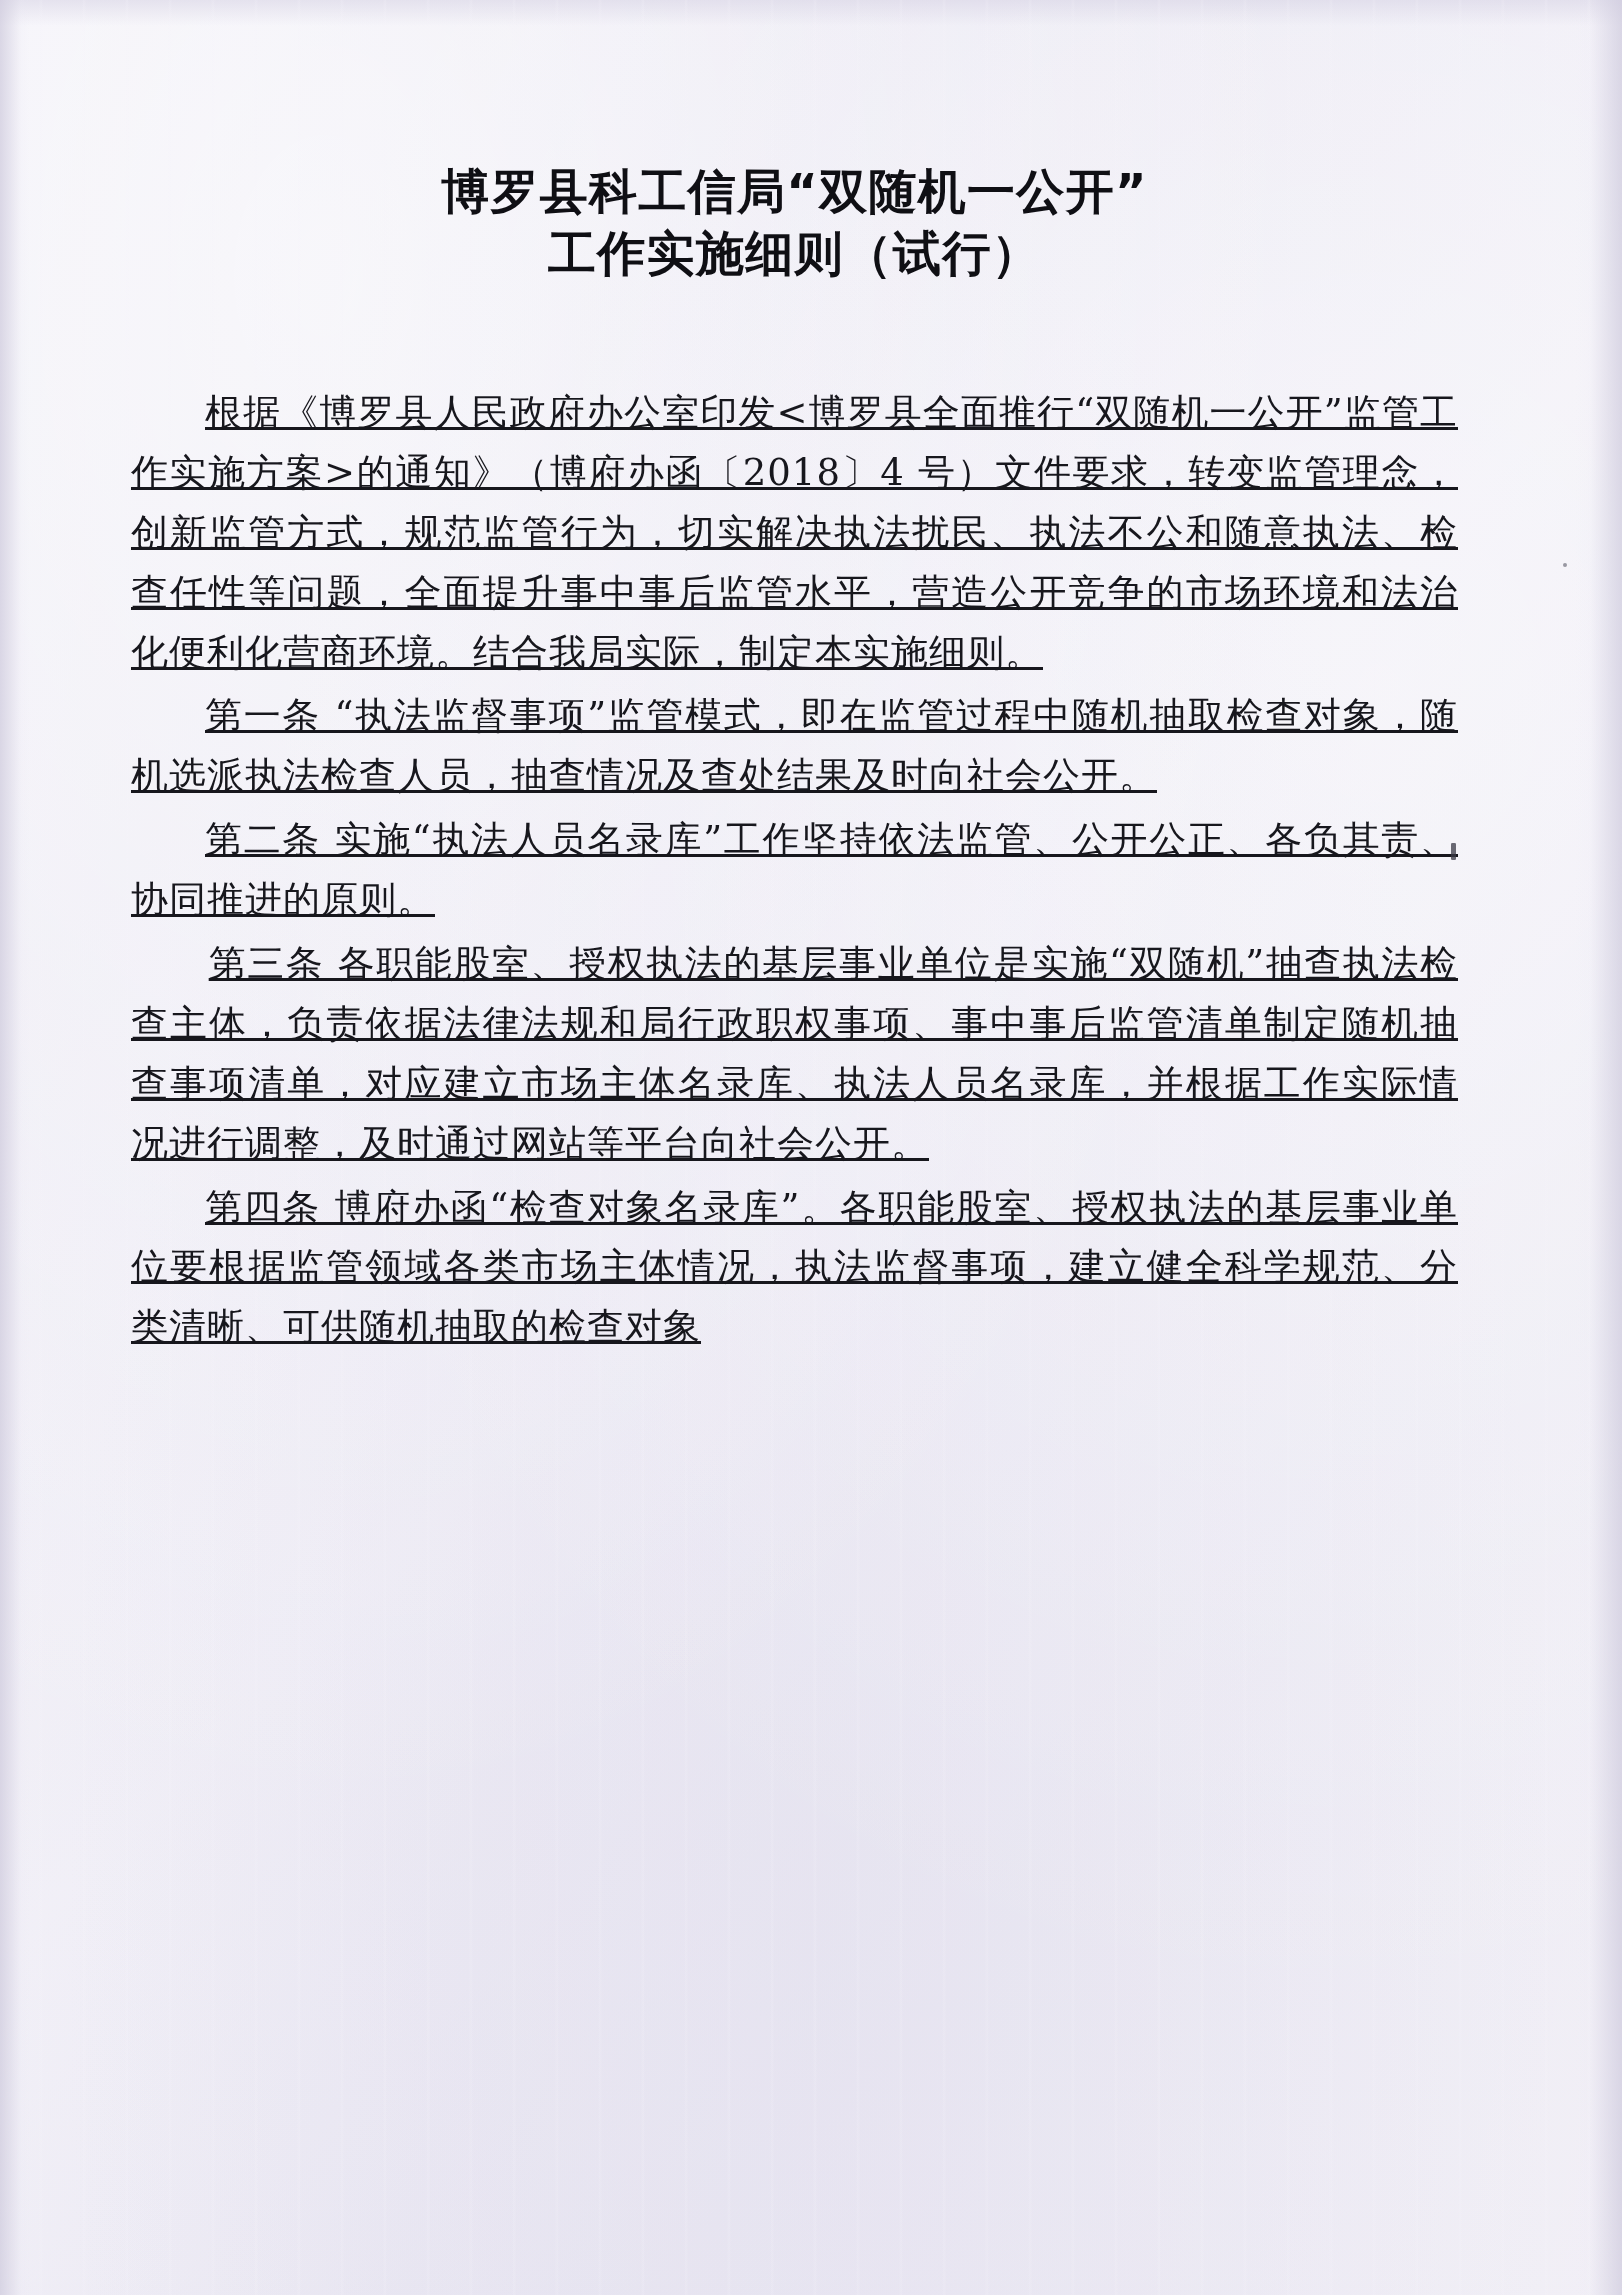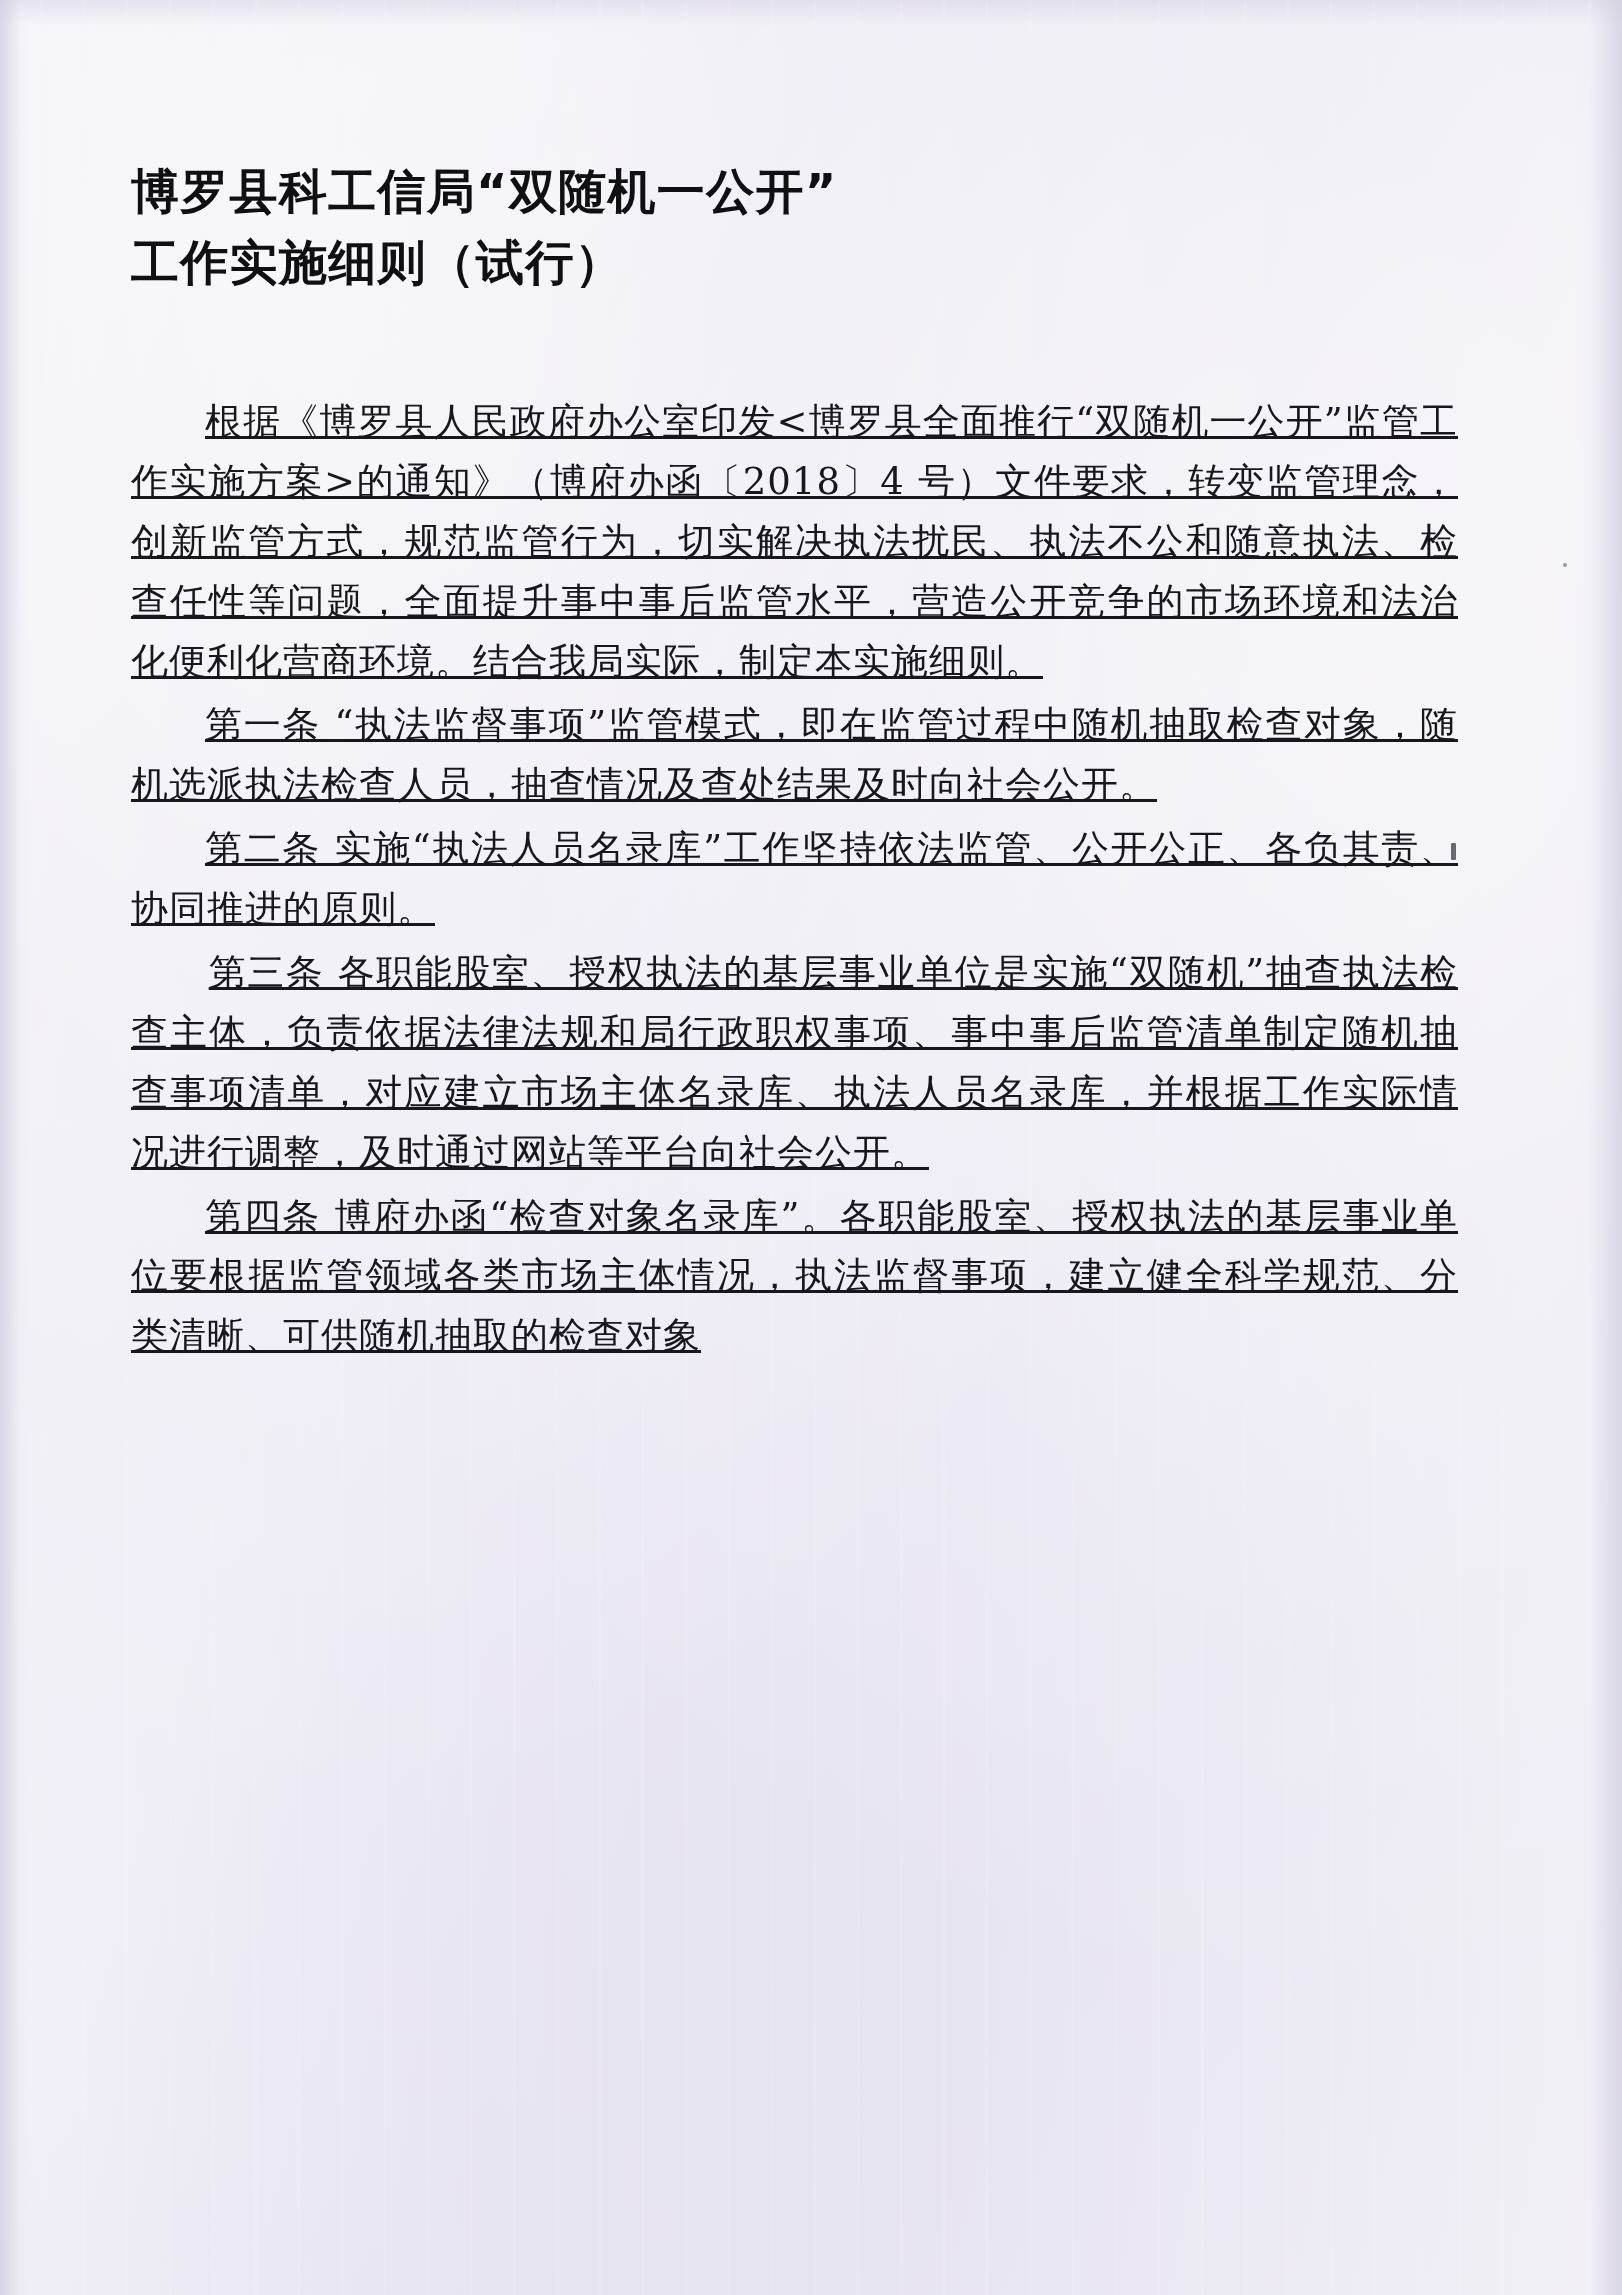--- a/index.html
+++ b/index.html
@@ -62,33 +62,32 @@
     width: 100%; height: 26px;
     background: linear-gradient(180deg, rgba(214,210,228,0.55) 0%, rgba(255,255,255,0) 100%);
     pointer-events: none;
   }
   .content {
     position: relative;
     z-index: 2;
     padding: 0 164px 0 131px;
   }
   .doc-title {
-    text-align: left;
+    text-align: center;
     font-family: "DejaVu Sans", "Liberation Sans", sans-serif;
     font-weight: bold;
     font-size: 48px;
     line-height: 1.30;
     letter-spacing: 1.3px;
     color: #0f0f14;
     margin: 0;
     padding-top: 160px;
   }
   .doc-title .line2 {
     display: block;
-    margin-top: 9px;
   }
   .body-block {
     margin-top: 98px;
   }
   p.para {
     margin: 0 0 3.9px 0;
     font-size: 37px;
     line-height: 1.62;
     letter-spacing: 1px;
     text-align: justify;

